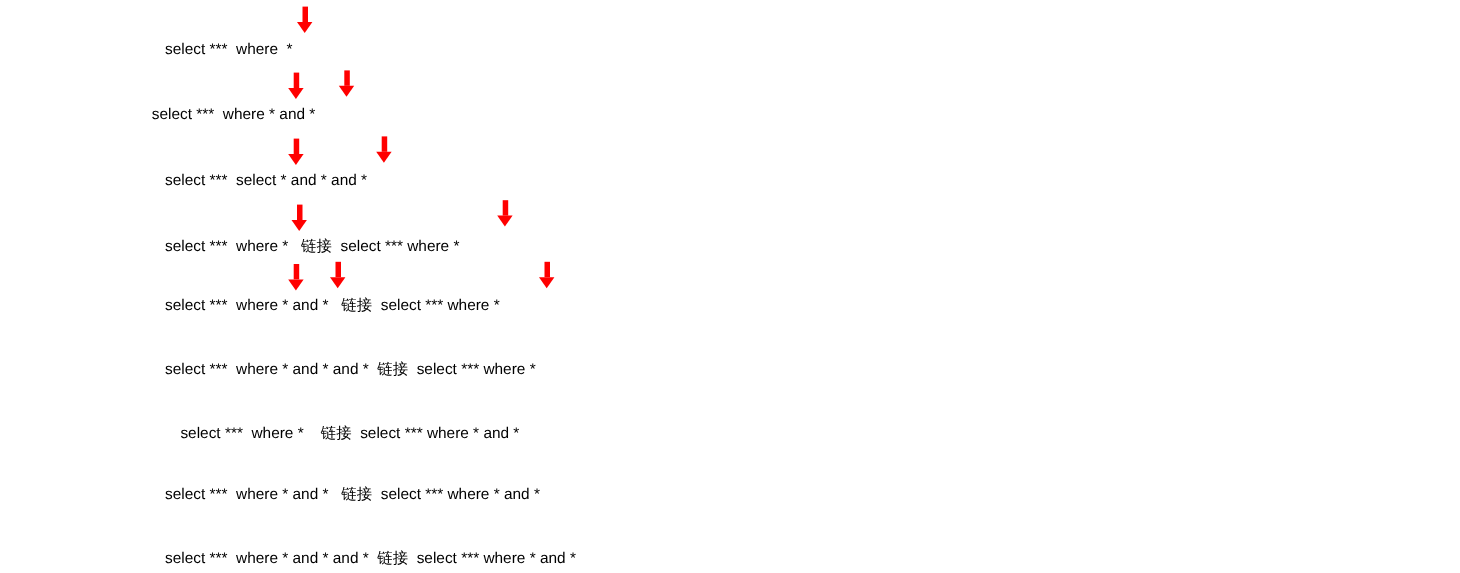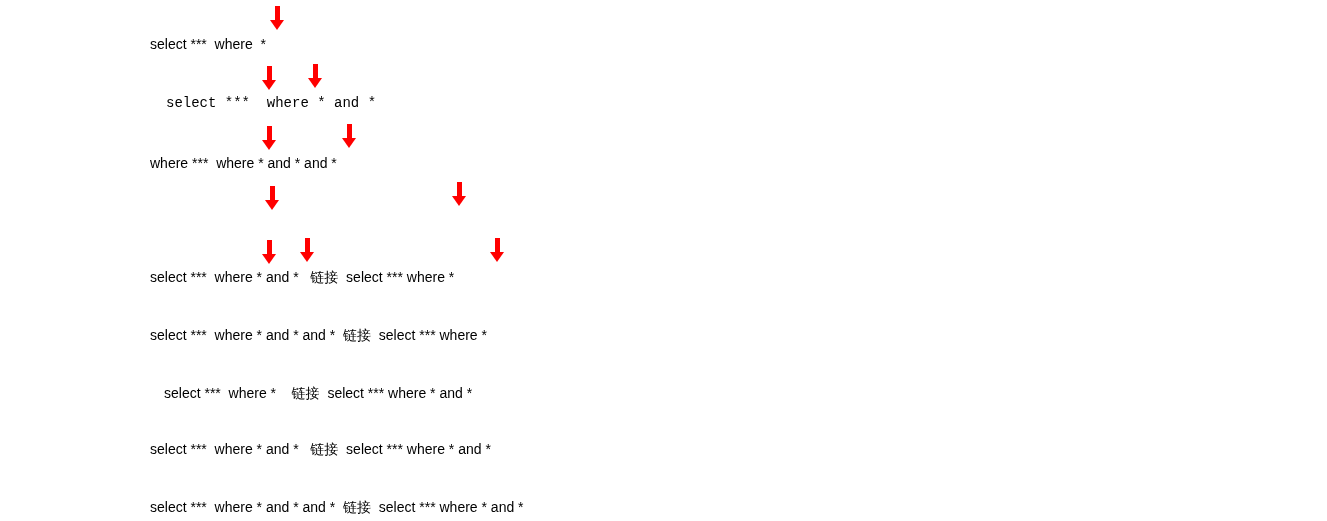--- a/index.html
+++ b/index.html
@@ -46,40 +46,41 @@
 <body>
 
 <div class="canvas">
 
   <div class="line" style="left:150px; top:35px;">select ***  where  *</div>
   <div class="arrow" style="left:270px; top:6px;">
     <div class="shaft"></div>
       <div class="head"></div>
   </div>
 
-  <div class="line" style="left:166px; top:94px;font-family:Liberation Mono, monospace;">select ***  where * and *</div>
+  <div class="line" style="left:138px; top:94px;">select ***  where * and *</div>
   <div class="arrow" style="left:262px; top:66px;">
     <div class="shaft"></div>
       <div class="head"></div>
   </div>
   <div class="arrow" style="left:308px; top:64px;">
     <div class="shaft"></div>
       <div class="head"></div>
   </div>
 
-  <div class="line" style="left:150px; top:154px;">where ***  where * and * and *</div>
+  <div class="line" style="left:150px; top:154px;">select ***  select * and * and *</div>
   <div class="arrow" style="left:262px; top:126px;">
     <div class="shaft"></div>
       <div class="head"></div>
   </div>
   <div class="arrow" style="left:342px; top:124px;">
     <div class="shaft"></div>
       <div class="head"></div>
   </div>
 
+  <div class="line" style="left:150px; top:214px;">select ***  where *   链接  select *** where *</div>
   <div class="arrow" style="left:265px; top:186px;">
     <div class="shaft"></div>
       <div class="head"></div>
   </div>
   <div class="arrow" style="left:452px; top:182px;">
     <div class="shaft"></div>
       <div class="head"></div>
   </div>
 
   <div class="line" style="left:150px; top:268px;">select ***  where * and *   链接  select *** where *</div>

